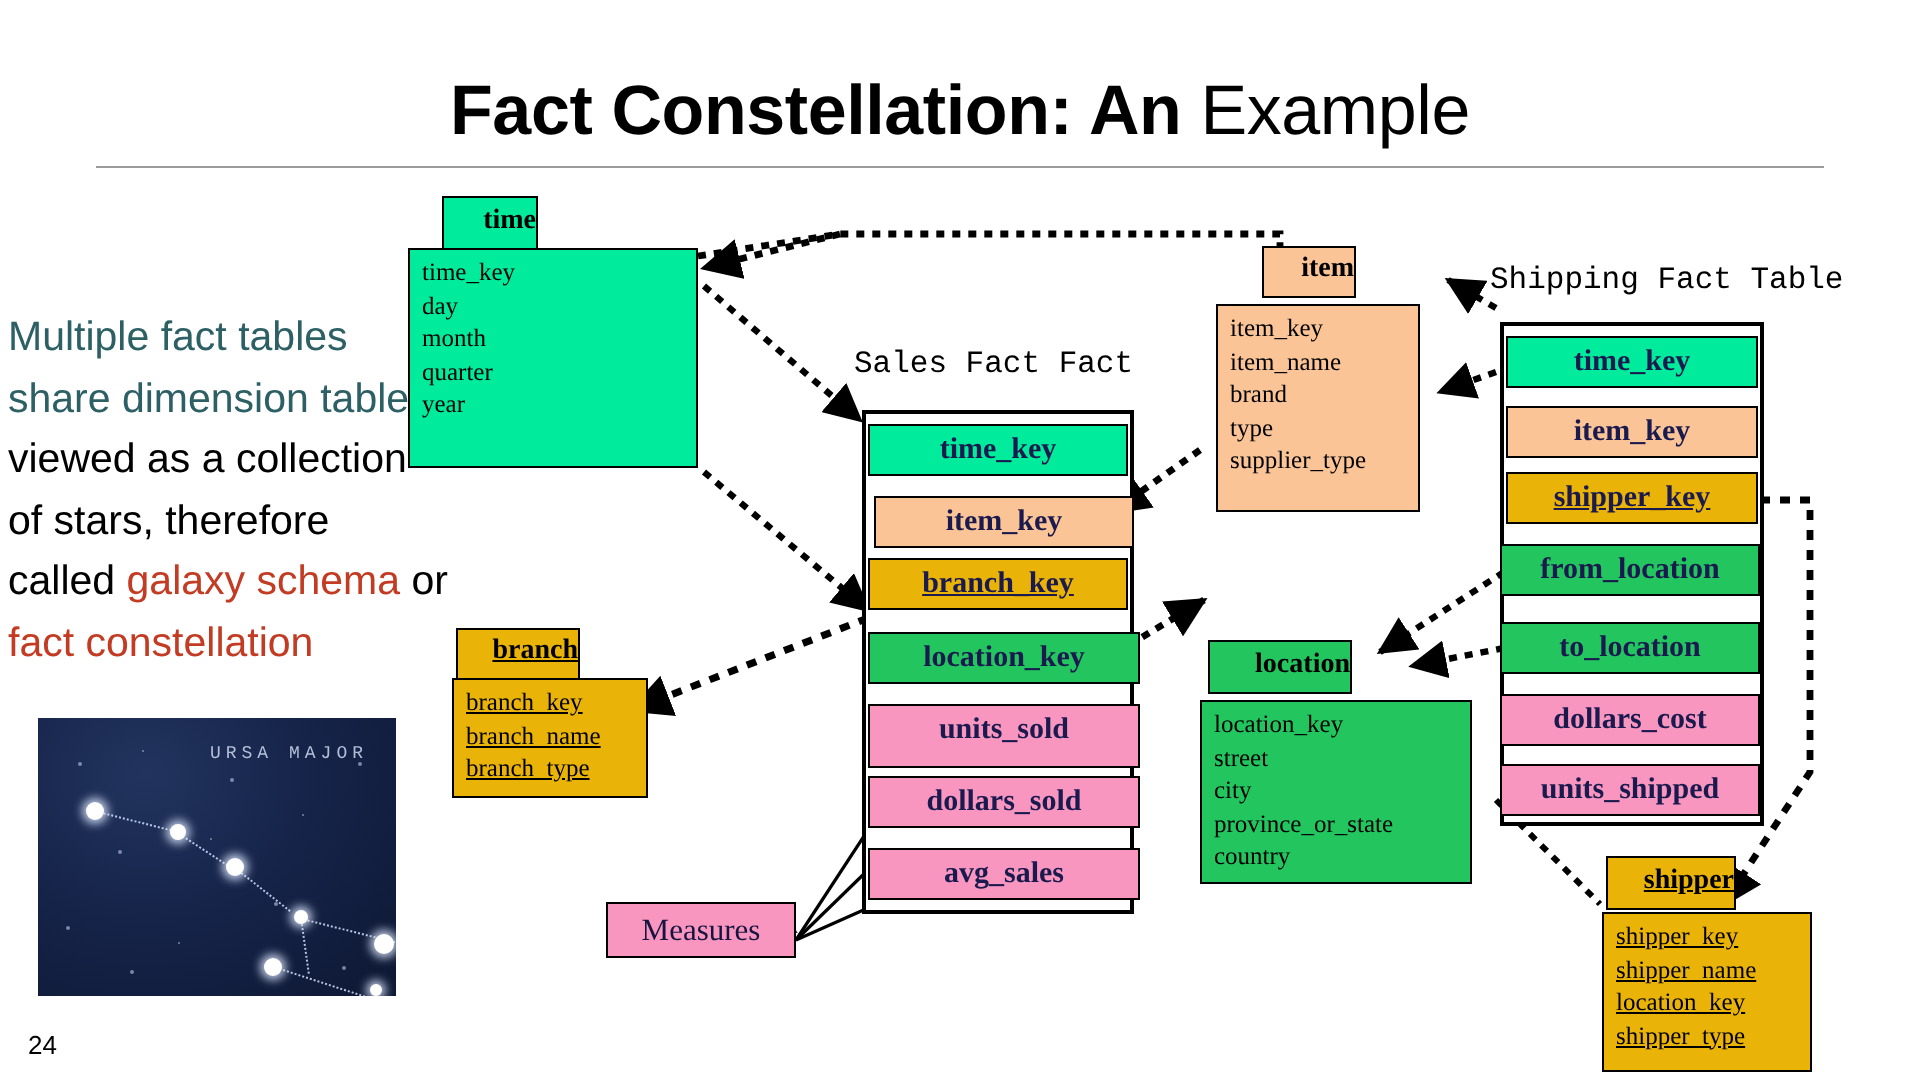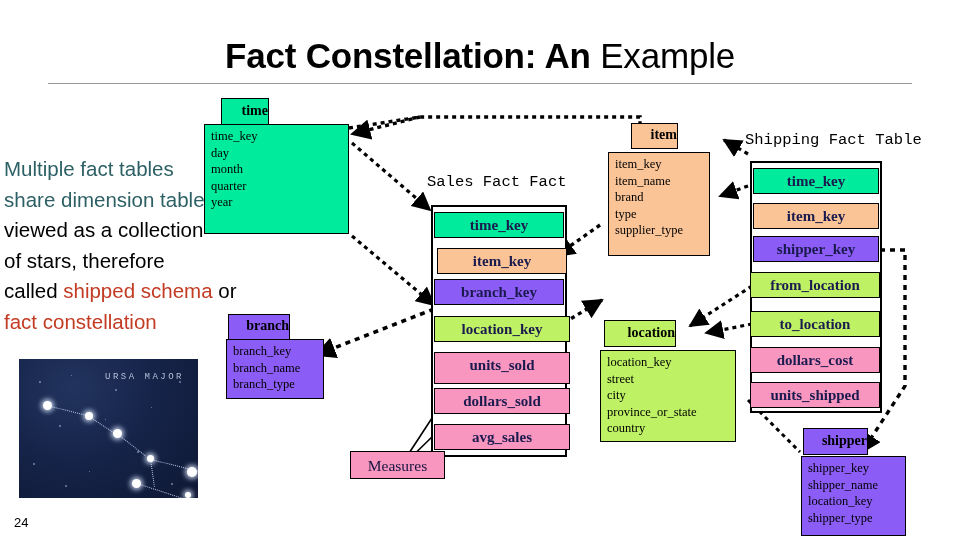--- a/index.html
+++ b/index.html
@@ -119,23 +119,23 @@
     font-size: 12.5px;
     line-height: 16.5px;
     color: #000000;
     padding: 3px 0 4px 6px;
     box-sizing: border-box;
     z-index: 3;
   }
   .tbl-body div { white-space: nowrap; }
 
   .green  { background: #00eb9b; }
-  .blue   { background: #8b5cf6; }
+  .blue   { background: #eab308; text-decoration: underline; }
   .orange { background: #fac497; }
-  .yellow { background: #bef264; }
+  .yellow { background: #22c55e; }
   .pink   { background: #f896c0; }
 
   
   .fact-caption {
     position: absolute;
     font-family: Liberation Mono, monospace;
     font-size: 15.5px;
     color: #000000;
     white-space: nowrap;
     z-index: 4;
@@ -169,21 +169,20 @@
     height: 28px;
     background: #f896c0;
     border: 1px solid #000000;
     font-family: "Liberation Serif", serif;
     font-size: 15.5px;
     color: #15153f;
     text-align: center;
     line-height: 27px;
     box-sizing: border-box;
     z-index: 6;
-    margin-left: 47px;
   }
 
   
   #wires {
     position: absolute;
     left: 0; top: 0;
     width: 960px; height: 540px;
     z-index: 2;
     pointer-events: none;
   }
@@ -203,21 +202,21 @@
 <div id="slide">
 
   <div class="slide-title"><span class="t-bold">Fact Constellation: An</span><span class="t-norm"> Example</span></div>
   <div class="title-rule"></div>
 
   <div class="body-text">
     <span class="teal">Multiple fact tables</span><br>
     <span class="teal">share dimension tables</span><br>
     <span>viewed as a collection</span><br>
     <span>of stars, therefore</span><br>
-    <span>called </span><span class="red">shipped schema</span><span> or</span><br>
+    <span>called </span><span class="red">galaxy schema</span><span> or</span><br>
     <span class="red">fact constellation</span>
   </div>
 
   <div class="constellation">
     <div class="cname">URSA MAJOR</div>
     <div class="dust" style="left:20px;top:22px;width:2px;height:2px"></div>
     <div class="dust" style="left:52px;top:16px;width:1px;height:1px"></div>
     <div class="dust" style="left:96px;top:30px;width:2px;height:2px"></div>
     <div class="dust" style="left:132px;top:48px;width:1px;height:1px"></div>
     <div class="dust" style="left:40px;top:66px;width:2px;height:2px"></div>

